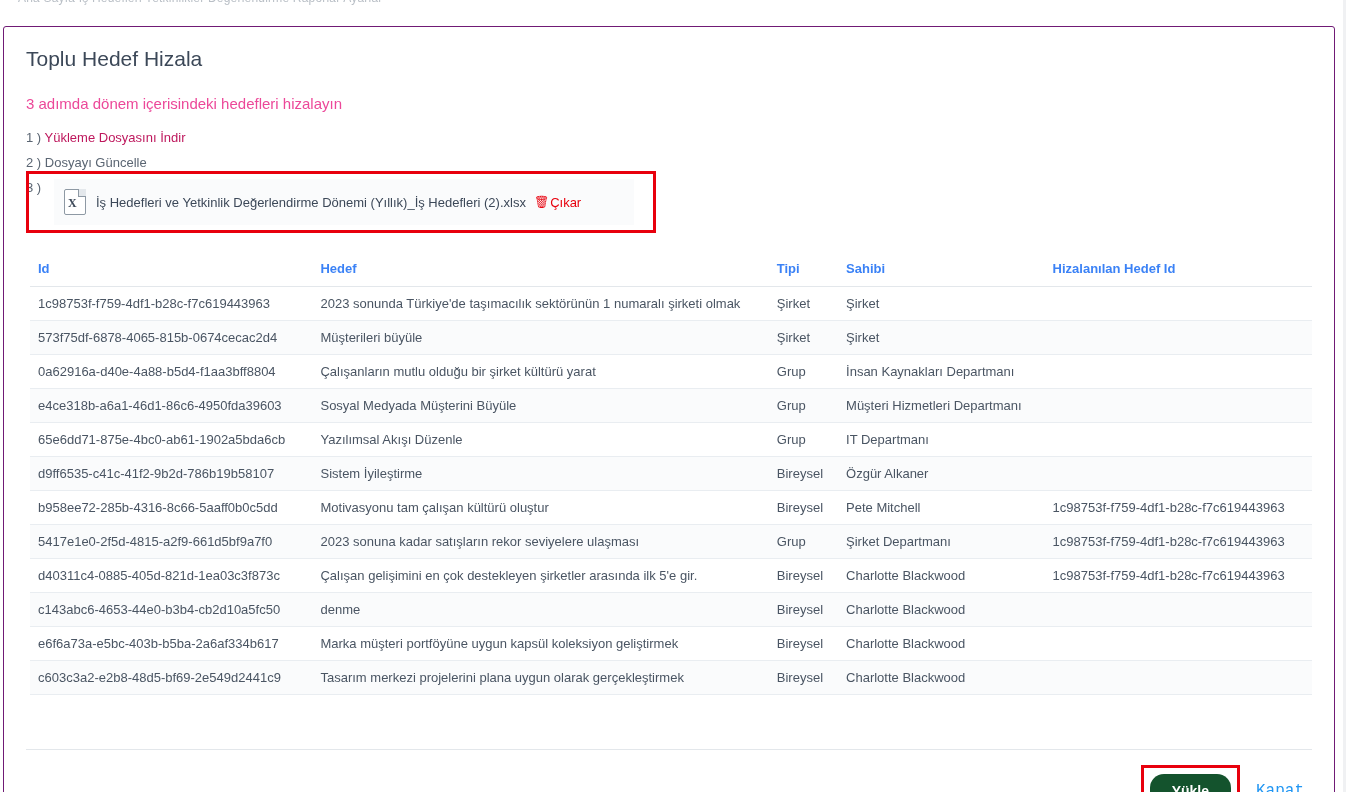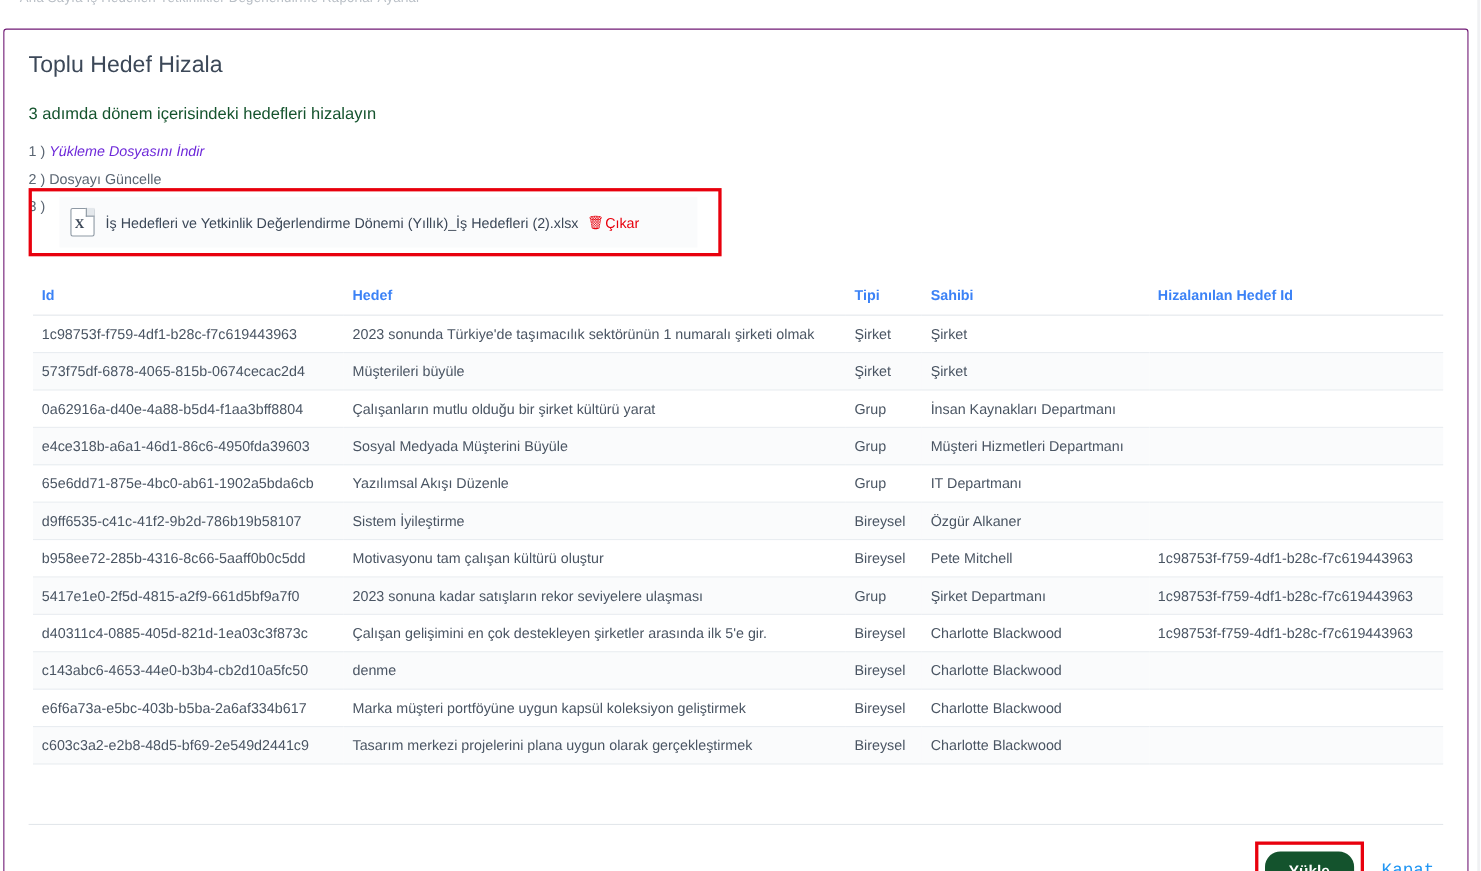--- a/index.html
+++ b/index.html
@@ -55,33 +55,32 @@
     left: 22px;
     font-size: 21px;
     color: #3c4858;
     font-weight: normal;
   }
   .modal-subtitle {
     position: absolute;
     top: 68px;
     left: 22px;
     font-size: 15px;
-    color: #14532d;
+    color: #ec4899;
   }
   .step {
     position: absolute;
     left: 22px;
     font-size: 13px;
     color: #5a6572;
   }
   .step a {
-    color: #6d28d9;
+    color: #be185d;
     text-decoration: none;
     cursor: pointer;
-    font-style: italic;
   }
   .step-1 { top: 103px; }
   .step-2 { top: 128px; }
   .step-3 { top: 153px; }
 
   
   .highlight-box {
     position: absolute;
     left: 22px;
     top: 144px;

